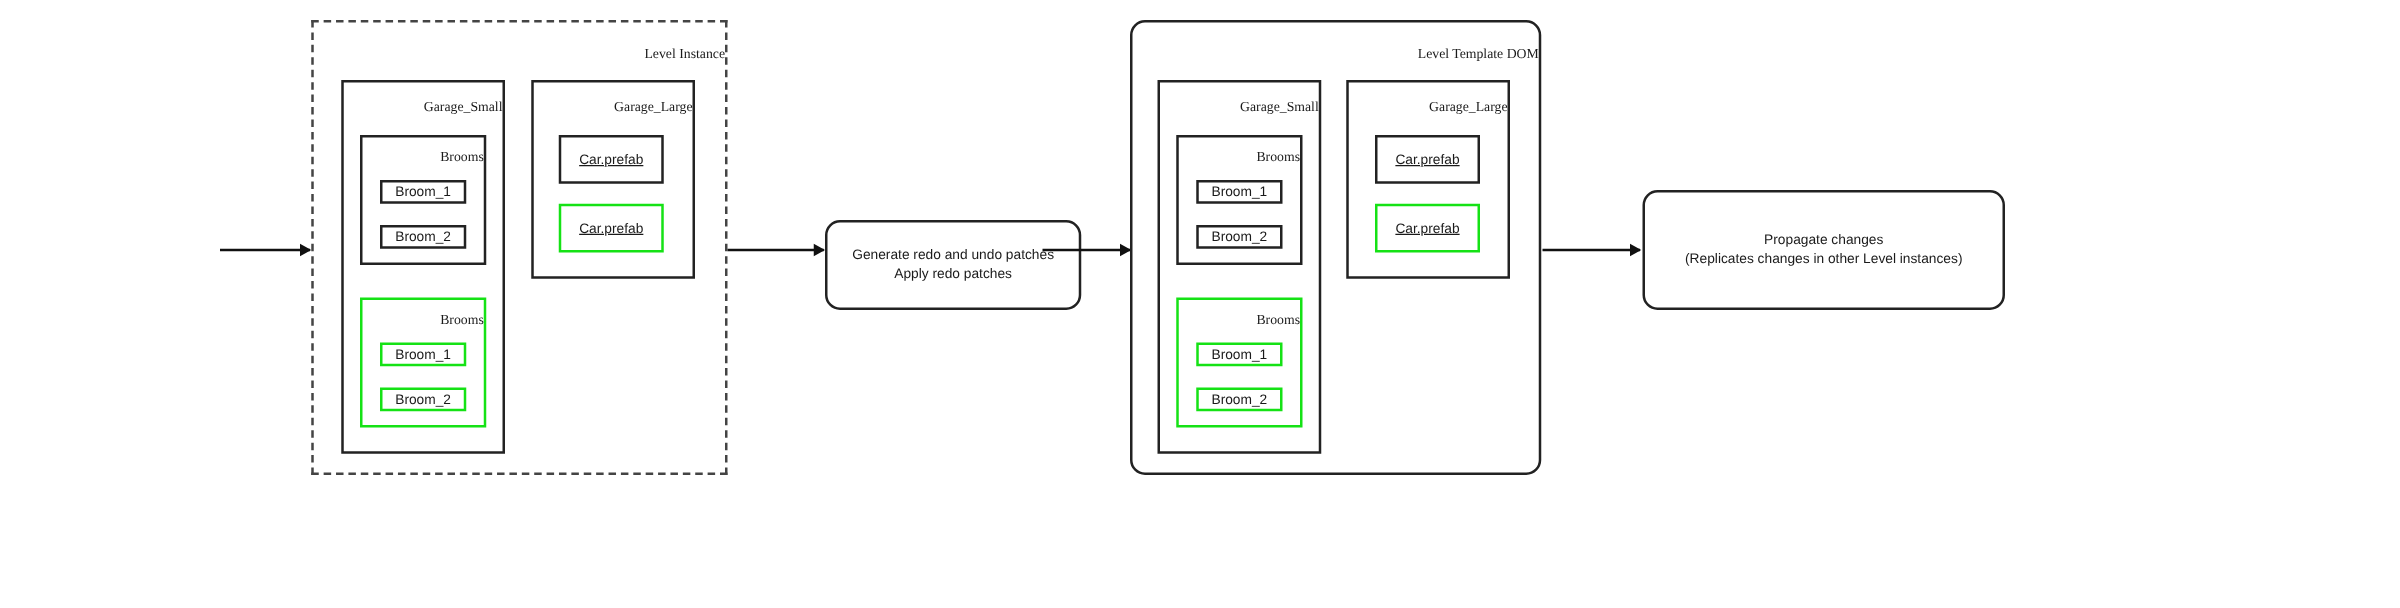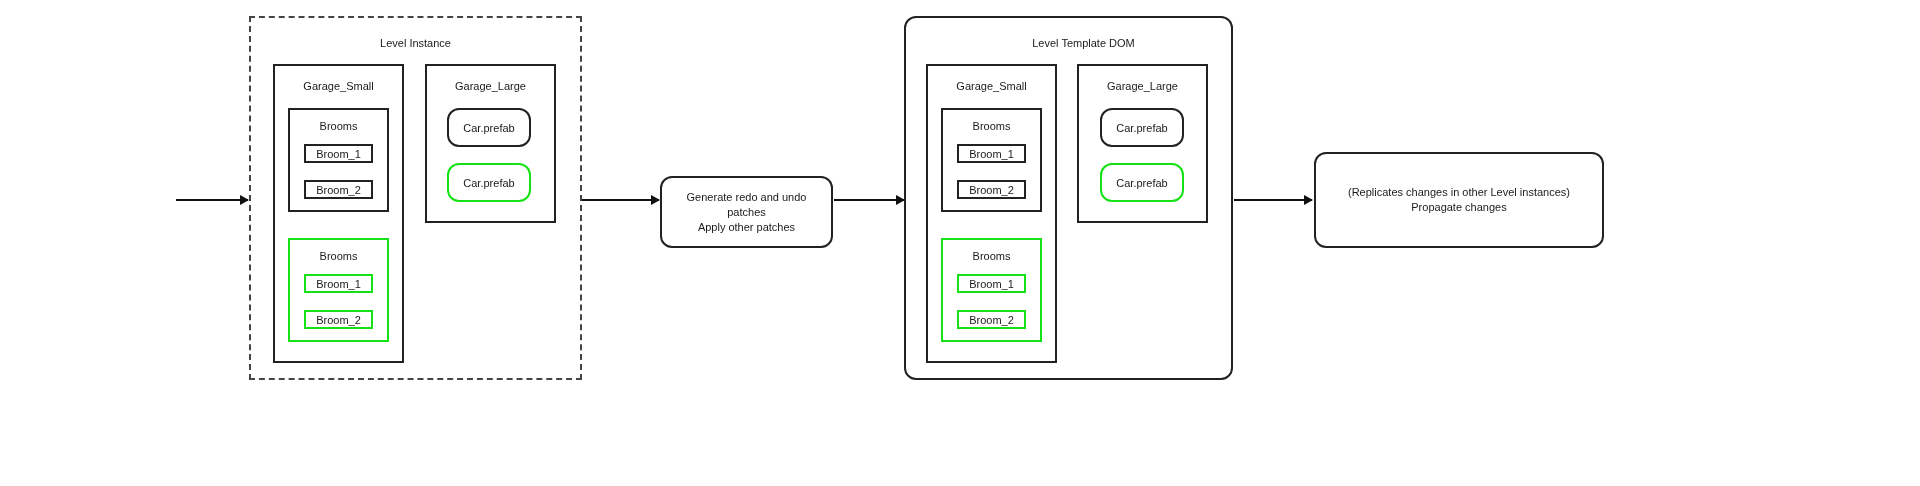--- a/index.html
+++ b/index.html
@@ -31,25 +31,26 @@
     border: 2px solid #222222;
   }
   .node.rounded { border-radius: 12px; }
   .node.dashed  { border-style: dashed; border-width: 2px; border-color: #444; }
   .node.green   { border-color: #15e215; }
 
   .node-title {
     position: absolute;
     left: 0; right: 0;
     top: 8px;
-    text-align: center;
+    text-align: right;
     font-size: 11px;
     line-height: 14px;
     color: #1a1a1a;
     white-space: nowrap;
+    font-family: Liberation Serif, serif;
   }
 
   .centered-text {
     position: absolute;
     left: 0; right: 0;
     top: 50%;
     transform: translateY(-50%);
     text-align: center;
     font-size: 11px;
     line-height: 15px;
@@ -63,21 +64,21 @@
     box-sizing: border-box;
     background: #ffffff;
     border: 2px solid #222222;
     display: flex;
     align-items: center;
     justify-content: center;
     font-size: 11px;
     color: #1a1a1a;
   }
   .leaf.green { border-color: #15e215; }
-  .leaf.rounded { border-radius: 12px; }
+  .leaf.rounded { border-radius: 0; text-decoration: underline; }
 
   
   .arrow {
     position: absolute;
     height: 2px;
     background: #111111;
   }
   .arrow::after {
     content: "";
     position: absolute;
@@ -118,24 +119,24 @@
   <div class="leaf green" style="left:304px; top:310px; width:69px; height:19px;">Broom_2</div>
 
   <div class="node" style="left:425px; top:64px; width:131px; height:159px;">
     <div class="node-title" style="top:13px;">Garage_Large</div>
   </div>
   <div class="leaf rounded" style="left:447px; top:108px; width:84px; height:39px;">Car.prefab</div>
   <div class="leaf rounded green" style="left:447px; top:163px; width:84px; height:39px;">Car.prefab</div>
 
   <div class="arrow" style="left:582px; top:199px; width:77px;"></div>
 
-  <div class="node rounded" style="left:660px; top:176px; width:173px; height:72px;">
+  <div class="node rounded" style="left:660px; top:176px; width:205px; height:72px;">
     <div class="centered-text">
       <div>Generate redo and undo patches</div>
-      <div>Apply other patches</div>
+      <div>Apply redo patches</div>
     </div>
   </div>
 
   <div class="arrow" style="left:834px; top:199px; width:70px;"></div>
 
   <div class="node rounded" style="left:904px; top:16px; width:329px; height:364px;">
     <div class="node-title" style="top:18px;margin-left:30px;">Level Template DOM</div>
   </div>
 
   <div class="node" style="left:926px; top:64px; width:131px; height:299px;">
@@ -157,18 +158,18 @@
   <div class="node" style="left:1077px; top:64px; width:131px; height:159px;">
     <div class="node-title" style="top:13px;">Garage_Large</div>
   </div>
   <div class="leaf rounded" style="left:1100px; top:108px; width:84px; height:39px;">Car.prefab</div>
   <div class="leaf rounded green" style="left:1100px; top:163px; width:84px; height:39px;">Car.prefab</div>
 
   <div class="arrow" style="left:1234px; top:199px; width:78px;"></div>
 
   <div class="node rounded" style="left:1314px; top:152px; width:290px; height:96px;">
     <div class="centered-text">
+      <div>Propagate changes</div>
       <div>(Replicates changes in other Level instances)</div>
-      <div>Propagate changes</div>
     </div>
   </div>
 
 </div>
 
 </body></html>

